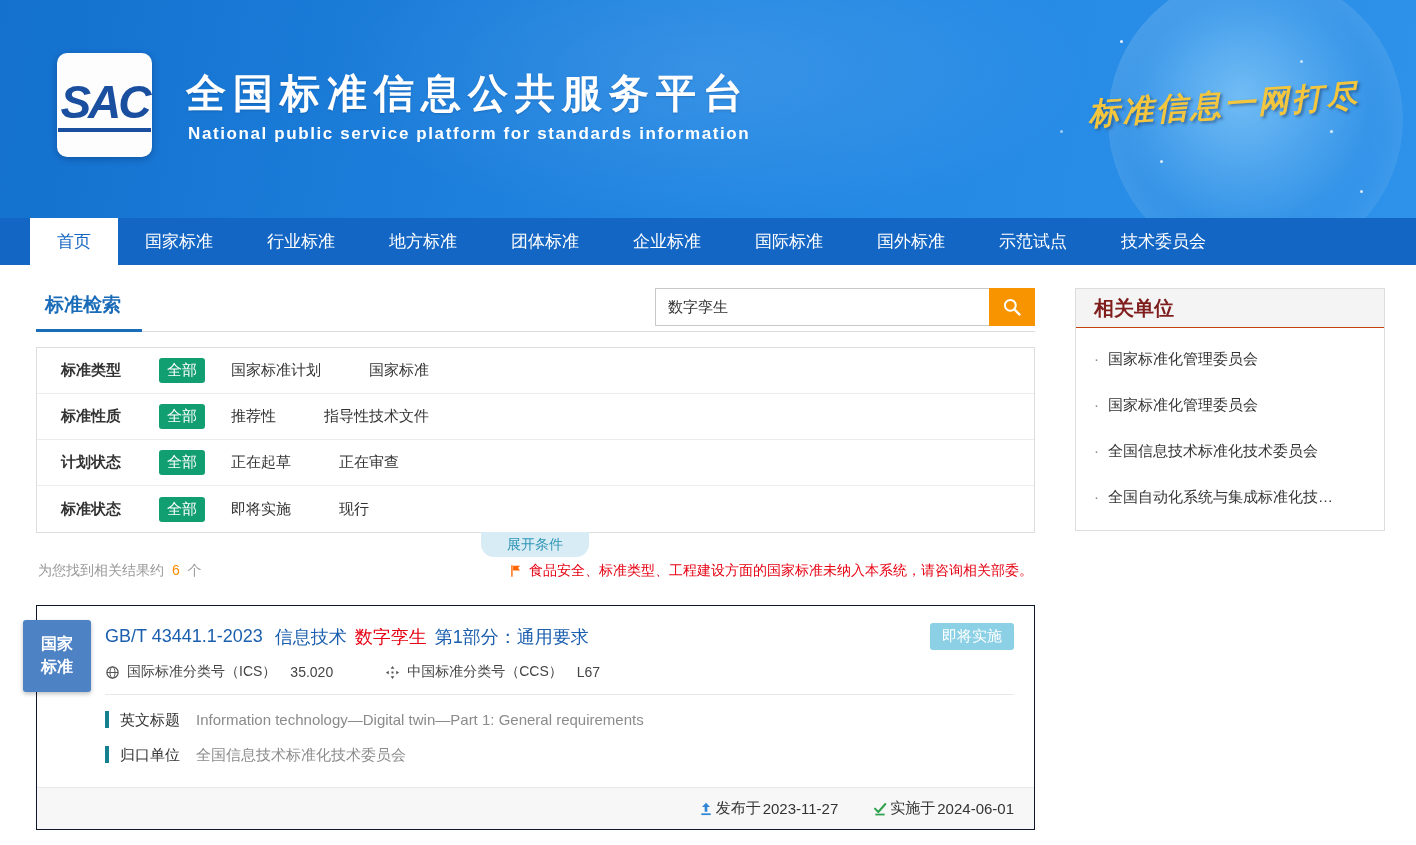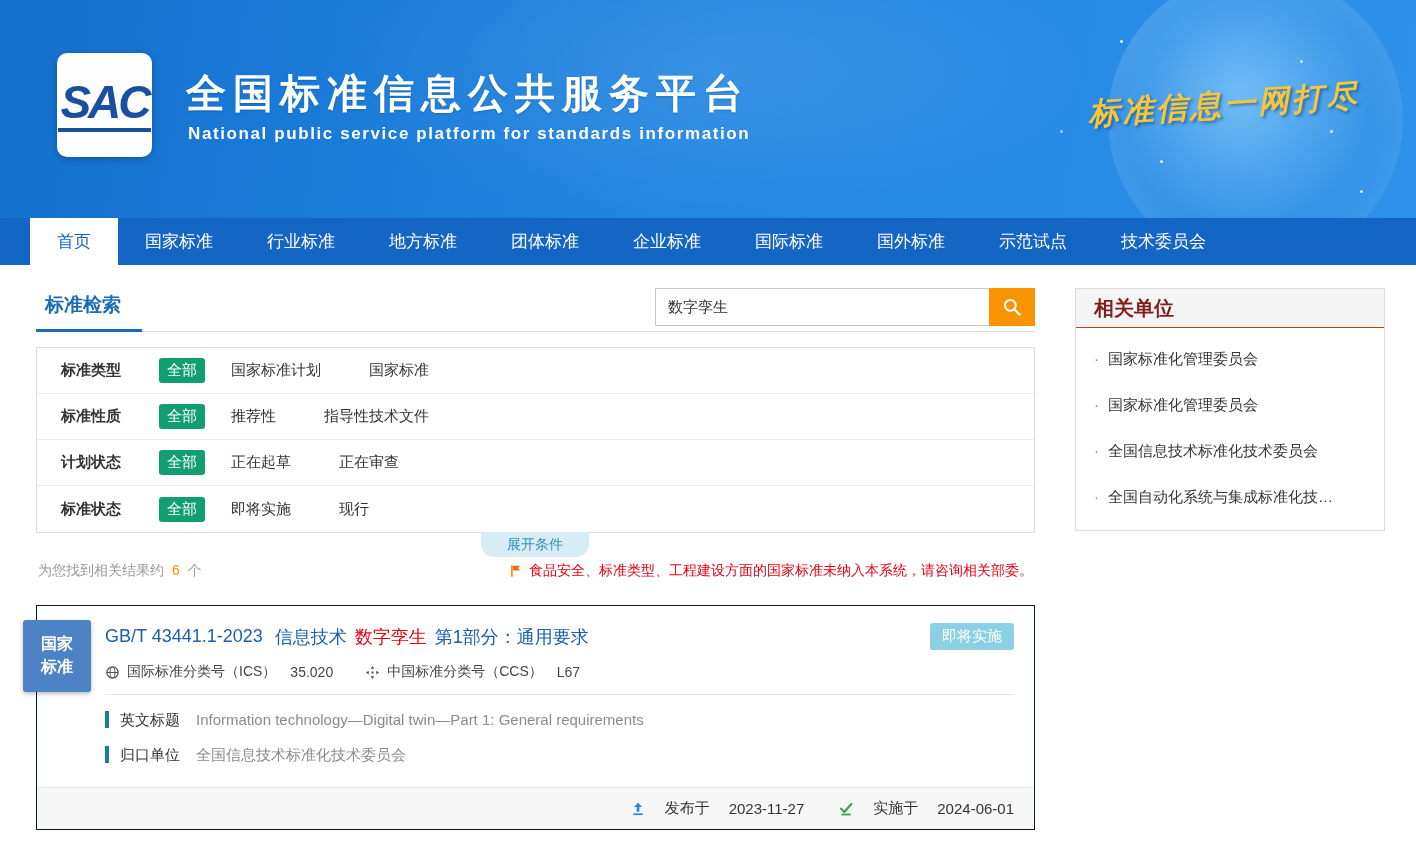--- a/index.html
+++ b/index.html
@@ -74,31 +74,31 @@
     border-radius:3px; display:flex; flex-direction:column; align-items:center; justify-content:center;
     gap:2px; color:#fff; font-size:16px; font-weight:bold; box-shadow:0 2px 4px rgba(0,0,0,.25); }
   .card-body { padding:17px 20px 0 68px; }
   .title-row { display:flex; align-items:center; font-size:18px; white-space:nowrap; }
   .title-link { display:flex; align-items:center; cursor:pointer; }
   .std-code { font-weight:normal; color:#1b5fae; margin-right:12px; }
   .std-pre { color:#1b5fae; margin-right:8px; }
   .std-hl { color:#e60012; margin-right:8px; }
   .std-post { color:#1b5fae; }
   .status-badge { margin-left:auto; background:#8bd0e4; color:#fff; font-size:15px; padding:4px 12px; border-radius:3px; }
-  .meta-row { margin-top:13px; display:flex; align-items:center; column-gap:32px; font-size:14px; color:#444;
+  .meta-row { margin-top:13px; display:flex; align-items:center; column-gap:52px; font-size:14px; color:#444;
     padding-bottom:13px; border-bottom:1px solid #e8e8e8; }
   .meta-item { display:flex; align-items:center; gap:7px; }
   .meta-item .val { margin-left:7px; }
   .detail-row { margin-top:16px; display:flex; font-size:15px; }
   .teal-bar { width:4px; height:17px; background:#16808e; margin-right:11px; }
   .detail-label { color:#333; margin-right:16px; white-space:nowrap; }
   .detail-value { color:#8b8b8b; }
   .card-footer { margin-top:22px; background:#f7f7f7; border-top:1px solid #e9e9e9; height:42px;
     display:flex; align-items:center; justify-content:flex-end; gap:34px; padding-right:20px; }
-  .date-info { display:flex; align-items:center; gap:19px; font-size:15px; color:#333; }
+  .date-info { display:flex; align-items:center; gap:2px; font-size:15px; color:#333; }
 
   
   .sidebar { position:absolute; left:1075px; top:23px; width:310px; border:1px solid #ddd; background:#fff; }
   .sidebar-header { height:39px; line-height:39px; background:#f4f4f4; border-bottom:1px solid #c2410c;
     padding:0 18px; font-size:20px; font-weight:bold; color:#7f1d1d; }
   .sidebar-list { padding:8px 0 10px; }
   .sidebar-item { padding:0 18px; height:46px; line-height:46px; font-size:15px; color:#333; cursor:pointer;
     white-space:nowrap; overflow:hidden; text-overflow:ellipsis; }
   .sidebar-item::before { content:"·"; color:#888; margin-right:9px; }
 </style>

